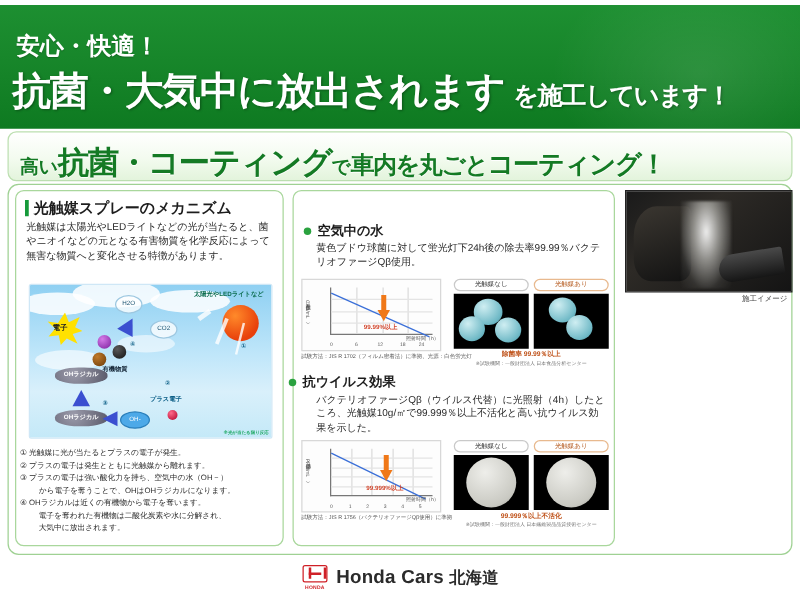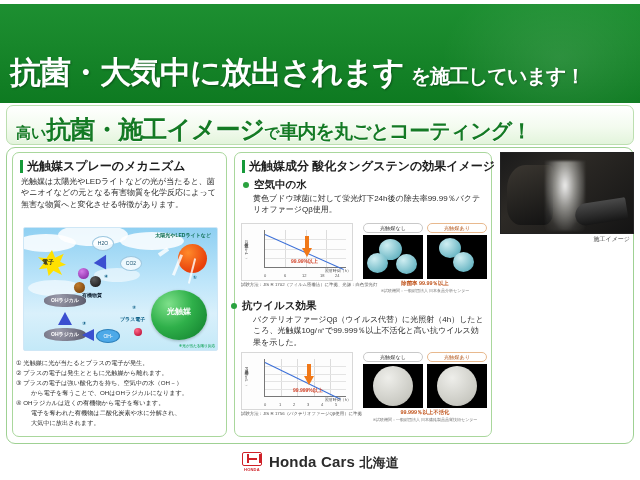--- a/index.html
+++ b/index.html
@@ -243,28 +243,29 @@
     font-size:15px;font-weight:bold;color:#2b2b2b;letter-spacing:.2px;
   }
   .ftext .jp{font-size:13px;}
 </style>
 </head>
 <body>
 
 <div class="page">
 
   <div class="header">
+    <div class="hdr-small">安心・快適！</div>
     <div class="hdr-main">
       <span>抗菌・大気中に放出されます</span><span class="tail">を施工しています！</span>
     </div>
   </div>
 
   <div class="subband">
     <div class="subtitle">
-      <span class="s1">高い</span><span class="s2">抗菌・施工イメージ</span><span class="s3">で</span><span class="s4">車内を丸ごと</span><span class="s5">コーティング！</span>
+      <span class="s1">高い</span><span class="s2">抗菌・コーティング</span><span class="s3">で</span><span class="s4">車内を丸ごと</span><span class="s5">コーティング！</span>
     </div>
   </div>
 
   <div class="board"></div>
 
   <div class="panel panel-left"></div>
   <div class="ptitle" style="left:20px;top:158px;">光触媒スプレーのメカニズム</div>
   <div class="ptext" style="left:21px;top:176px;width:196px;">光触媒は太陽光やLEDライトなどの光が当たると、菌やニオイなどの元となる有害物質を化学反応によって無害な物質へと変化させる特徴があります。</div>
 
   <div class="diagram">
@@ -295,41 +296,37 @@
     <div class="arrowup" style="left:72px;top:26px;transform:rotate(28deg);"></div>
 
     <div class="radical" style="left:20px;top:66px;width:42px;height:13px;">OHラジカル</div>
     <div class="radical" style="left:20px;top:100px;width:42px;height:13px;">OHラジカル</div>
     <div class="arrowup" style="left:34px;top:84px;"></div>
     <div class="dgl" style="left:58px;top:92px;">③</div>
 
     <div class="bubble" style="left:72px;top:101px;width:22px;height:12px;line-height:12px;background:#4da9e8;color:#fff;border-color:#2a7fbb;">OH-</div>
     <div class="arrowleft" style="left:58px;top:101px;"></div>
 
-    <div class="sphere">
-        <b>光触媒</b>
-      </div>
     <div class="dgl" style="left:96px;top:88px;">プラス電子</div>
     <div class="dgl" style="left:108px;top:76px;">②</div>
     <div class="dot" style="left:110px;top:100px;width:8px;height:8px;background:radial-gradient(circle at 35% 30%,#ff6a8a,#b00028);"></div>
     <div class="dgl" style="right:2px;bottom:2px;font-size:3.6px;color:#2a6;">※光が当たる限り反応</div>
   </div>
 
   <div class="steps">
     <div>① 光触媒に光が当たるとプラスの電子が発生。</div>
     <div>② プラスの電子は発生とともに光触媒から離れます。</div>
     <div>③ プラスの電子は強い酸化力を持ち、空気中の水（OH－）</div>
     <div class="ind">　 から電子を奪うことで、OHはOHラジカルになります。</div>
     <div>④ OHラジカルは近くの有機物から電子を奪います。</div>
     <div class="ind">　 電子を奪われた有機物は二酸化炭素や水に分解され、</div>
     <div class="ind">　 大気中に放出されます。</div>
   </div>
 
   <div class="panel panel-center"></div>
-  <div class="ptitle" style="left:242px;top:158px;">光触媒成分 酸化タングステンの効果イメージ</div>
 
   <div class="bullet" style="left:243px;top:178px;">空気中の水</div>
   <div class="ptext" style="left:253px;top:193px;width:232px;">黄色ブドウ球菌に対して蛍光灯下24h後の除去率99.99％バクテリオファージQβ使用。</div>
 
   <div class="figrow" style="left:241px;top:223px;width:246px;">
     <div class="chartbox">
       <div class="cbin">
         <div class="gridv" style="left:25%"></div>
           <div class="gridv" style="left:50%"></div>
         <div class="gridv" style="left:75%"></div>

